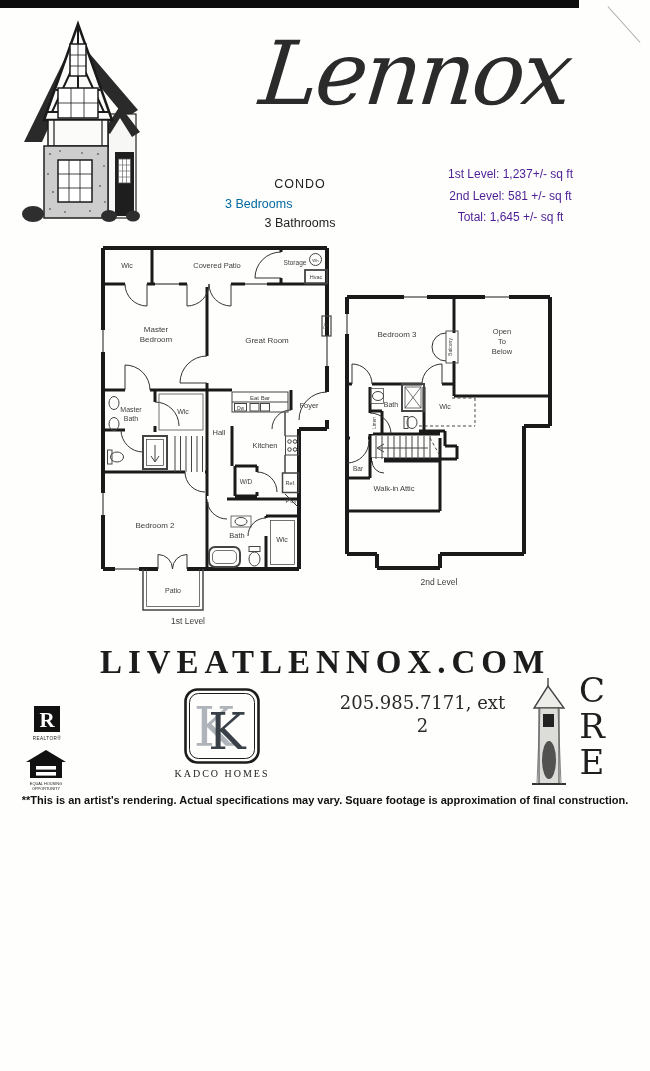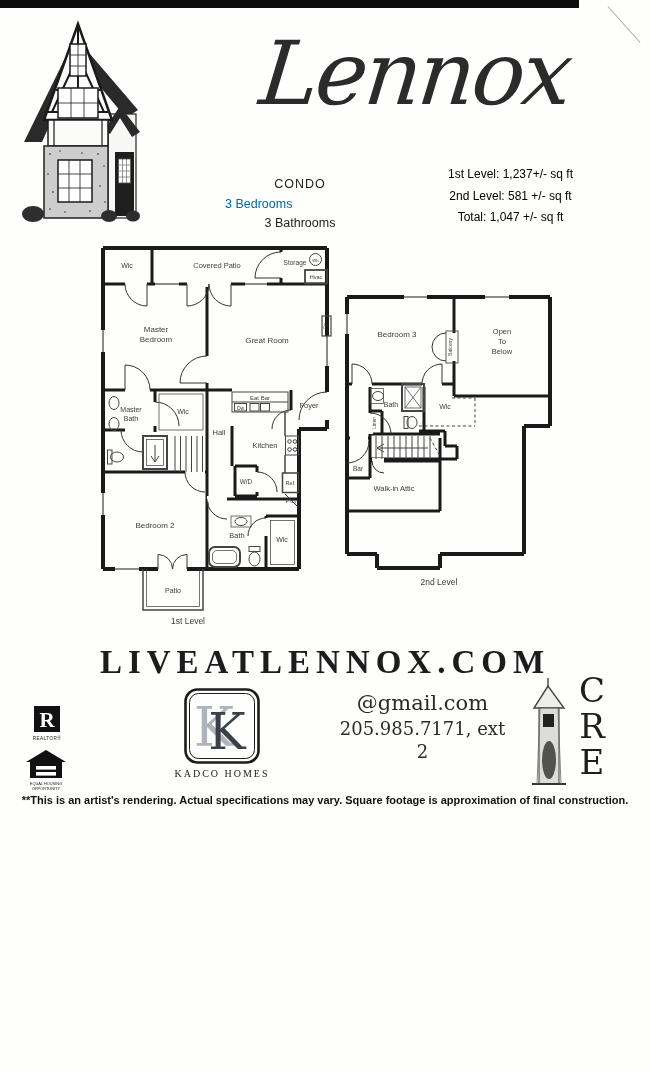--- a/index.html
+++ b/index.html
@@ -8,21 +8,21 @@
   .abs{position:absolute;}
   #scanbar{left:0;top:0;width:579px;height:8px;background:#0d0d0d;}
   #crease{left:600px;top:24px;width:48px;height:1px;background:#b5b5b5;transform:rotate(48deg);}
   #lennox-script{left:250px;top:28px;width:330px;text-align:center;
      font-family:"DejaVu Serif",serif;font-style:italic;font-size:88px;line-height:1.05;
      color:#2b2b2b;transform:skewX(-6deg);letter-spacing:-3px;}
   #plan-name{left:230px;top:143px;width:140px;text-align:center;font-size:18px;font-weight:bold;letter-spacing:.5px;color:#111;}
   #condo{left:230px;top:177px;width:140px;text-align:center;font-size:12.5px;letter-spacing:1px;color:#222;}
   #beds{left:225px;top:197px;width:150px;text-align:left;font-size:12.5px;color:#0369a1;}
   #baths{left:225px;top:216px;width:150px;text-align:center;font-size:12.5px;color:#222;}
-  #sqft{left:428px;top:164px;width:165px;text-align:center;font-size:12px;color:#000000;line-height:1.8;}
+  #sqft{left:428px;top:164px;width:165px;text-align:center;font-size:12px;color:#4c1d95;line-height:1.8;}
   #website{left:45px;top:644px;width:560px;text-align:center;
      font-family:"Liberation Serif",serif;font-weight:bold;font-size:33px;letter-spacing:6px;color:#1c1c1c;}
   #kadco-name{left:152px;top:768px;width:140px;text-align:center;
      font-family:"Liberation Serif",serif;font-size:10px;letter-spacing:2px;color:#222;}
   #contact{left:335px;top:690px;width:175px;text-align:center;
      font-family:"DejaVu Serif",serif;color:#2a2a2a;line-height:1.25;}
   #contact .l1,#contact .l2{font-size:21px;}
   #contact .ph{font-size:18px;margin-top:2px;}
   #disclaimer{left:0;top:794px;width:650px;text-align:center;font-size:11px;font-weight:600;color:#111;}
   .plabel{font-family:"Liberation Sans",sans-serif;fill:#3c3c3c;}
@@ -84,21 +84,21 @@
     </g>
   </svg>
 
   <div id="lennox-script" class="abs">Lennox</div>
   <div id="condo" class="abs">CONDO</div>
   <div id="beds" class="abs">3 Bedrooms</div>
   <div id="baths" class="abs">3 Bathrooms</div>
   <div id="sqft" class="abs">
     <div>1st Level: 1,237+/- sq ft</div>
     <div>2nd Level: 581 +/- sq ft</div>
-    <div>Total: 1,047 +/- sq ft</div>
+    <div>Total: 1,645 +/- sq ft</div>
   </div>
 
   <svg class="abs" style="left:95px;top:240px;width:240px;height:392px" viewBox="0 0 240 392">
     <g fill="none" stroke="#1a1a1a">
       <g stroke-width="4">
         <path d="M8,8 H232 M8,8 V329 M232,8 V189 M232,189 H204 M204,189 V329 M8,329 H204"></path>
       </g>
       <g stroke-width="3">
         <path d="M57,8 V44 M8,44 H232 M186,8 V44 M112,44 V150 M8,150 H112 M60,150 V192
                  M112,150 V232 M112,150 H137 M8,232 H112 M112,232 V329 M137,186 V226
@@ -275,21 +275,20 @@
 
   <svg class="abs" style="left:184px;top:688px;width:76px;height:76px" viewBox="0 0 76 76">
     <rect x="1.5" y="1.5" width="73" height="73" rx="12" fill="none" stroke="#1c1c1c" stroke-width="2.6"></rect>
     <rect x="5.5" y="5.5" width="65" height="65" rx="9" fill="none" stroke="#1c1c1c" stroke-width="1"></rect>
     <text x="30" y="58" font-size="54" font-family="DejaVu Serif,serif" fill="#aeb4ba" text-anchor="middle">K</text>
     <text x="43" y="61" font-size="50" font-family="DejaVu Serif,serif" fill="#3a4048" text-anchor="middle">K</text>
   </svg>
   <div id="kadco-name" class="abs">KADCO HOMES</div>
 
   <div id="contact" class="abs">
-    <div class="l2">@gmail.com</div>
     <div class="ph">205.985.7171, ext 2</div>
   </div>
 
   <svg class="abs" style="left:526px;top:672px;width:86px;height:120px" viewBox="0 0 86 120">
     <g>
       <path d="M22,14 L8,36 L38,36 Z" fill="#ededea" stroke="#444" stroke-width="1.4"></path>
       <path d="M22,14 V6" stroke="#444" stroke-width="1.4"></path>
       <rect x="13" y="36" width="20" height="76" fill="#dcdcd8" stroke="#555" stroke-width="1.2"></rect>
       <rect x="17" y="42" width="11" height="13" fill="#222"></rect>
       <ellipse cx="23" cy="88" rx="7" ry="19" fill="#3a3a3a" opacity="0.85"></ellipse>

